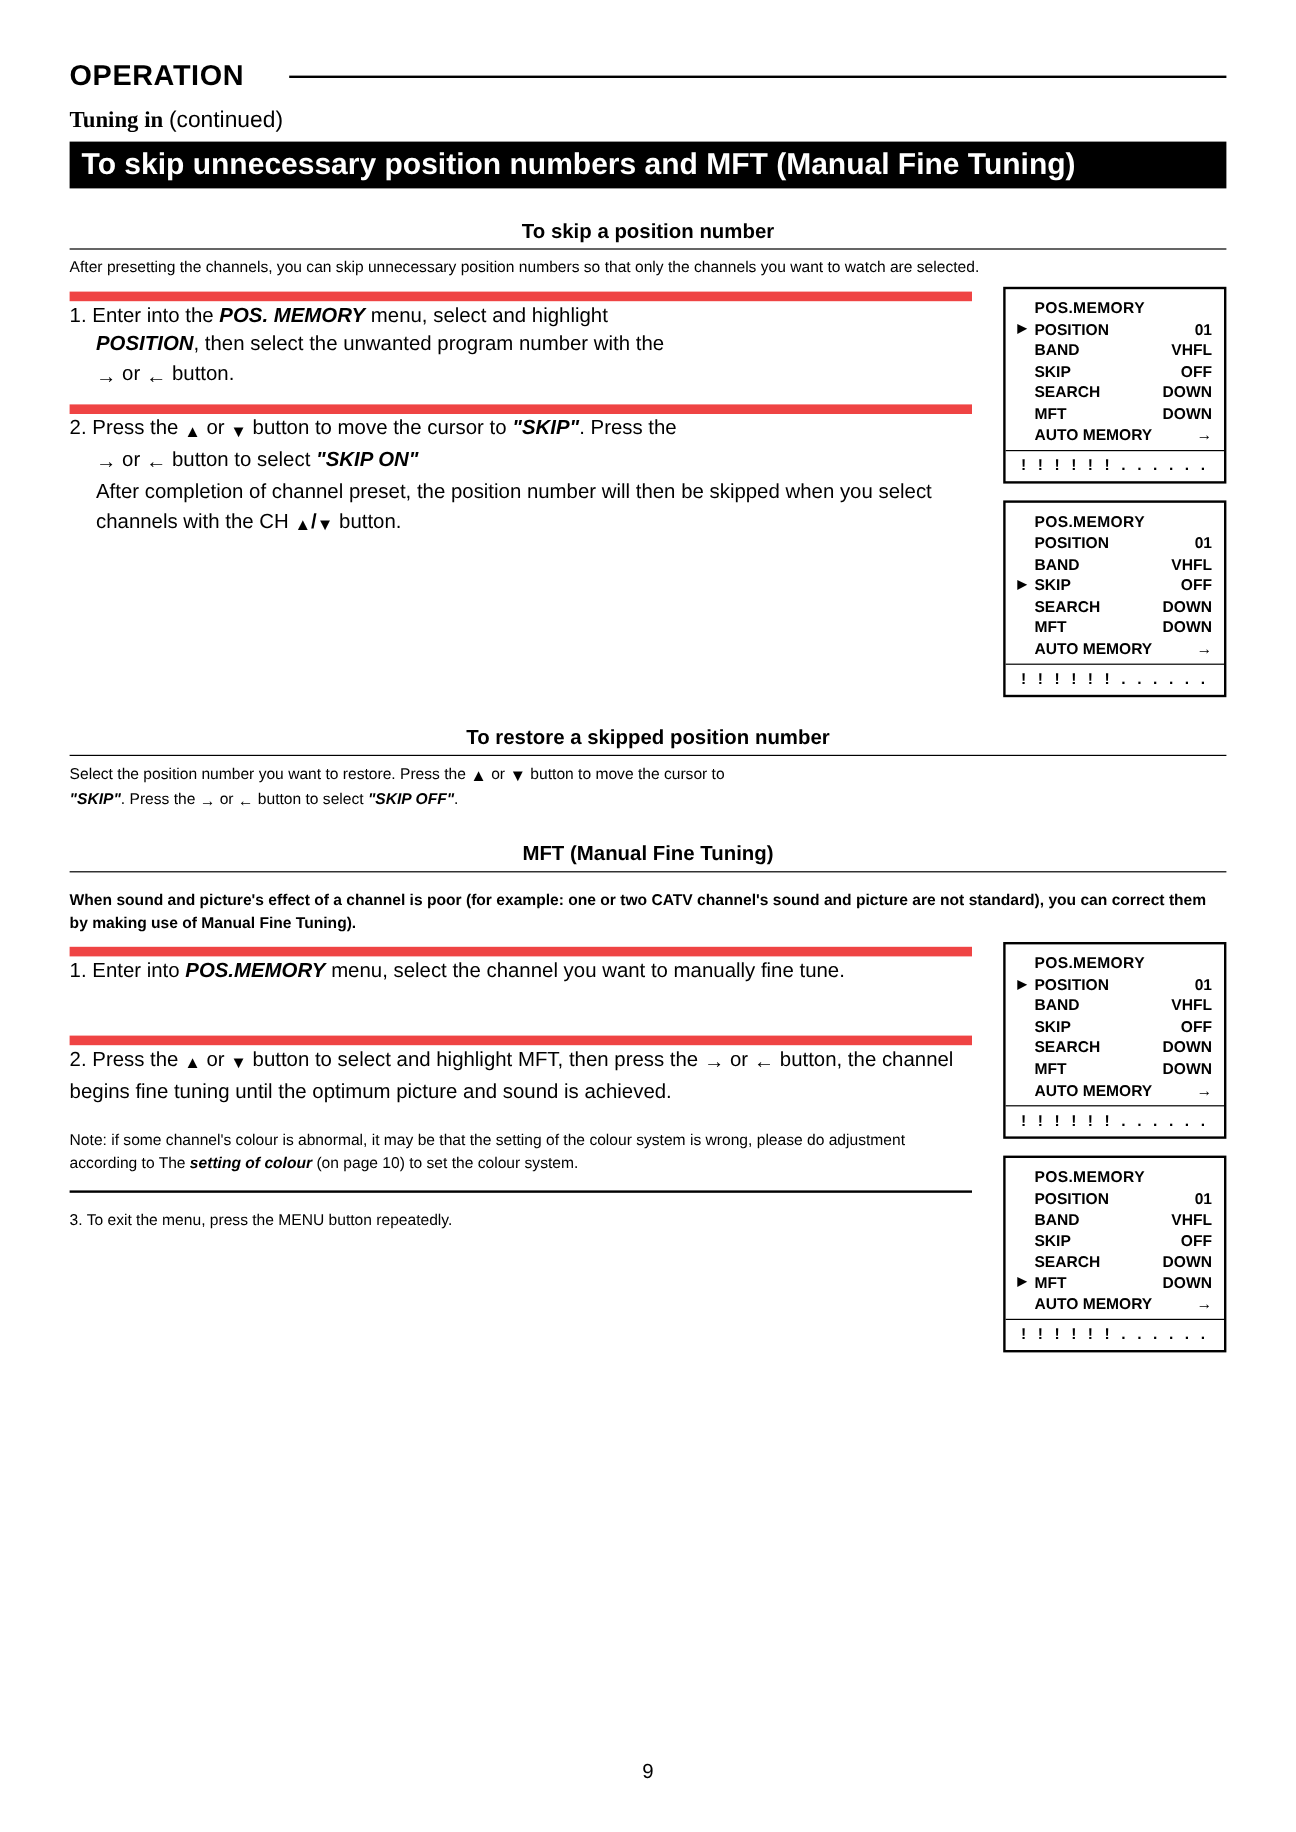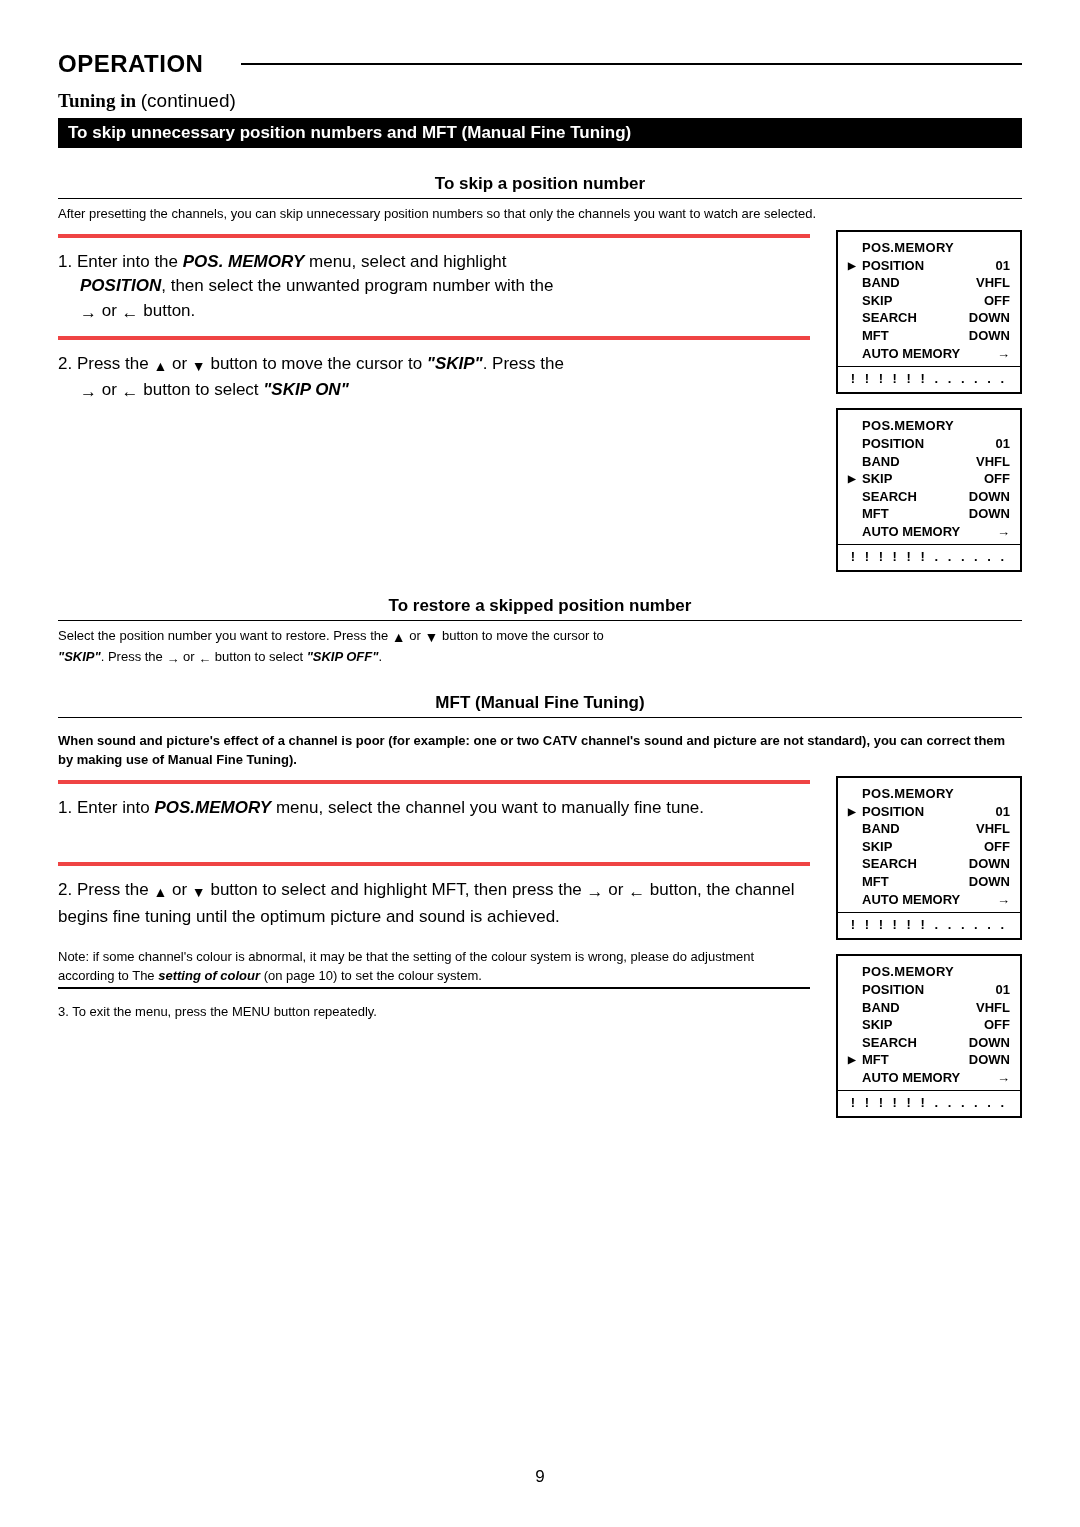--- a/index.html
+++ b/index.html
@@ -10,30 +10,30 @@
     padding: 50px 58px 40px 58px;
     width: 1080px;
     height: 1527px;
     position: relative;
   }
   .op-line { display: flex; align-items: center; margin-bottom: 12px; gap: 28px; }
   .op-title { font-size: 24px; font-weight: bold; letter-spacing: 0.5px; margin-right: 10px; }
   .op-rule { flex: 1; height: 2px; background: #000; }
   .subtitle { font-size: 19px; margin-bottom: 6px; }
   .subtitle b { font-weight: bold; font-family: Liberation Serif, serif; }
-  .blackbar { background: #000; color: #fff; font-weight: bold; font-size: 17px; padding: 5px 10px; margin-bottom: 26px; }
+  .blackbar { background: #000; color: #fff; font-weight: bold; font-size: 25px; padding: 5px 10px; margin-bottom: 26px; }
   .sub-heading { font-weight: bold; font-size: 17px; margin-top: 8px; text-align: center; }
   .under-rule { height: 1px; background: #000; margin: 4px 0 6px 0; }
   .body-text { font-size: 13px; line-height: 1.45; }
   .two-col { display: flex; gap: 26px; }
   .left-col { flex: 1; }
   .right-col { width: 186px; display: flex; flex-direction: column; gap: 14px; }
-  .step-block { border-top: 4px solid #ef4444; margin-top: 10px; padding-top: 12px; }
+  .step-block { border-top: 8px solid #ef4444; margin-top: 10px; }
   .step-block p { font-size: 17px; line-height: 1.45; }
-  .after-block { border-top: 2px solid #000; margin-top: 2px; padding-top: 14px; }
+  .after-block { border-top: 2px solid #000; margin-top: 14px; padding-top: 14px; }
   .arrow-r, .arrow-l, .tri-up, .tri-down, .tri-right { display: inline-block; vertical-align: -2px; }
   .arrow-r::before { content: "→"; font-weight: bold; }
   .arrow-l::before { content: "←"; font-weight: bold; }
   .tri-up::before { content: "▲"; font-size: 14px; }
   .tri-down::before { content: "▼"; font-size: 14px; }
   .osd {
     border: 2px solid #000;
     padding: 8px 10px 6px 10px;
     font-size: 13px;
     font-weight: bold;
@@ -84,20 +84,23 @@
       </p>
     </div>
 
     <div class="step-block">
       <p>
         <span>2. Press the </span><span class="tri-up"></span><span> or </span><span class="tri-down"></span><span> button to move the cursor to </span><span class="bolditalic">"SKIP"</span><span>. Press the </span>
       </p>
       <p class="indent">
         <span class="arrow-r"></span><span> or </span><span class="arrow-l"></span><span> button to select </span><span class="bolditalic">"SKIP ON"</span>
       </p>
+      <p class="indent">
+        <span>After completion of channel preset, the position number will then be skipped when you select channels with the CH </span><span class="tri-up"></span><span class="bold">/</span><span class="tri-down"></span><span> button.</span>
+      </p>
     </div>
   </div>
 
   <div class="right-col" style="padding-top:6px;">
     <div class="osd">
       <div class="osd-title">POS.MEMORY</div>
       <div class="osd-row cursor">
           <span>POSITION</span>
           <span>01</span>
         </div>

